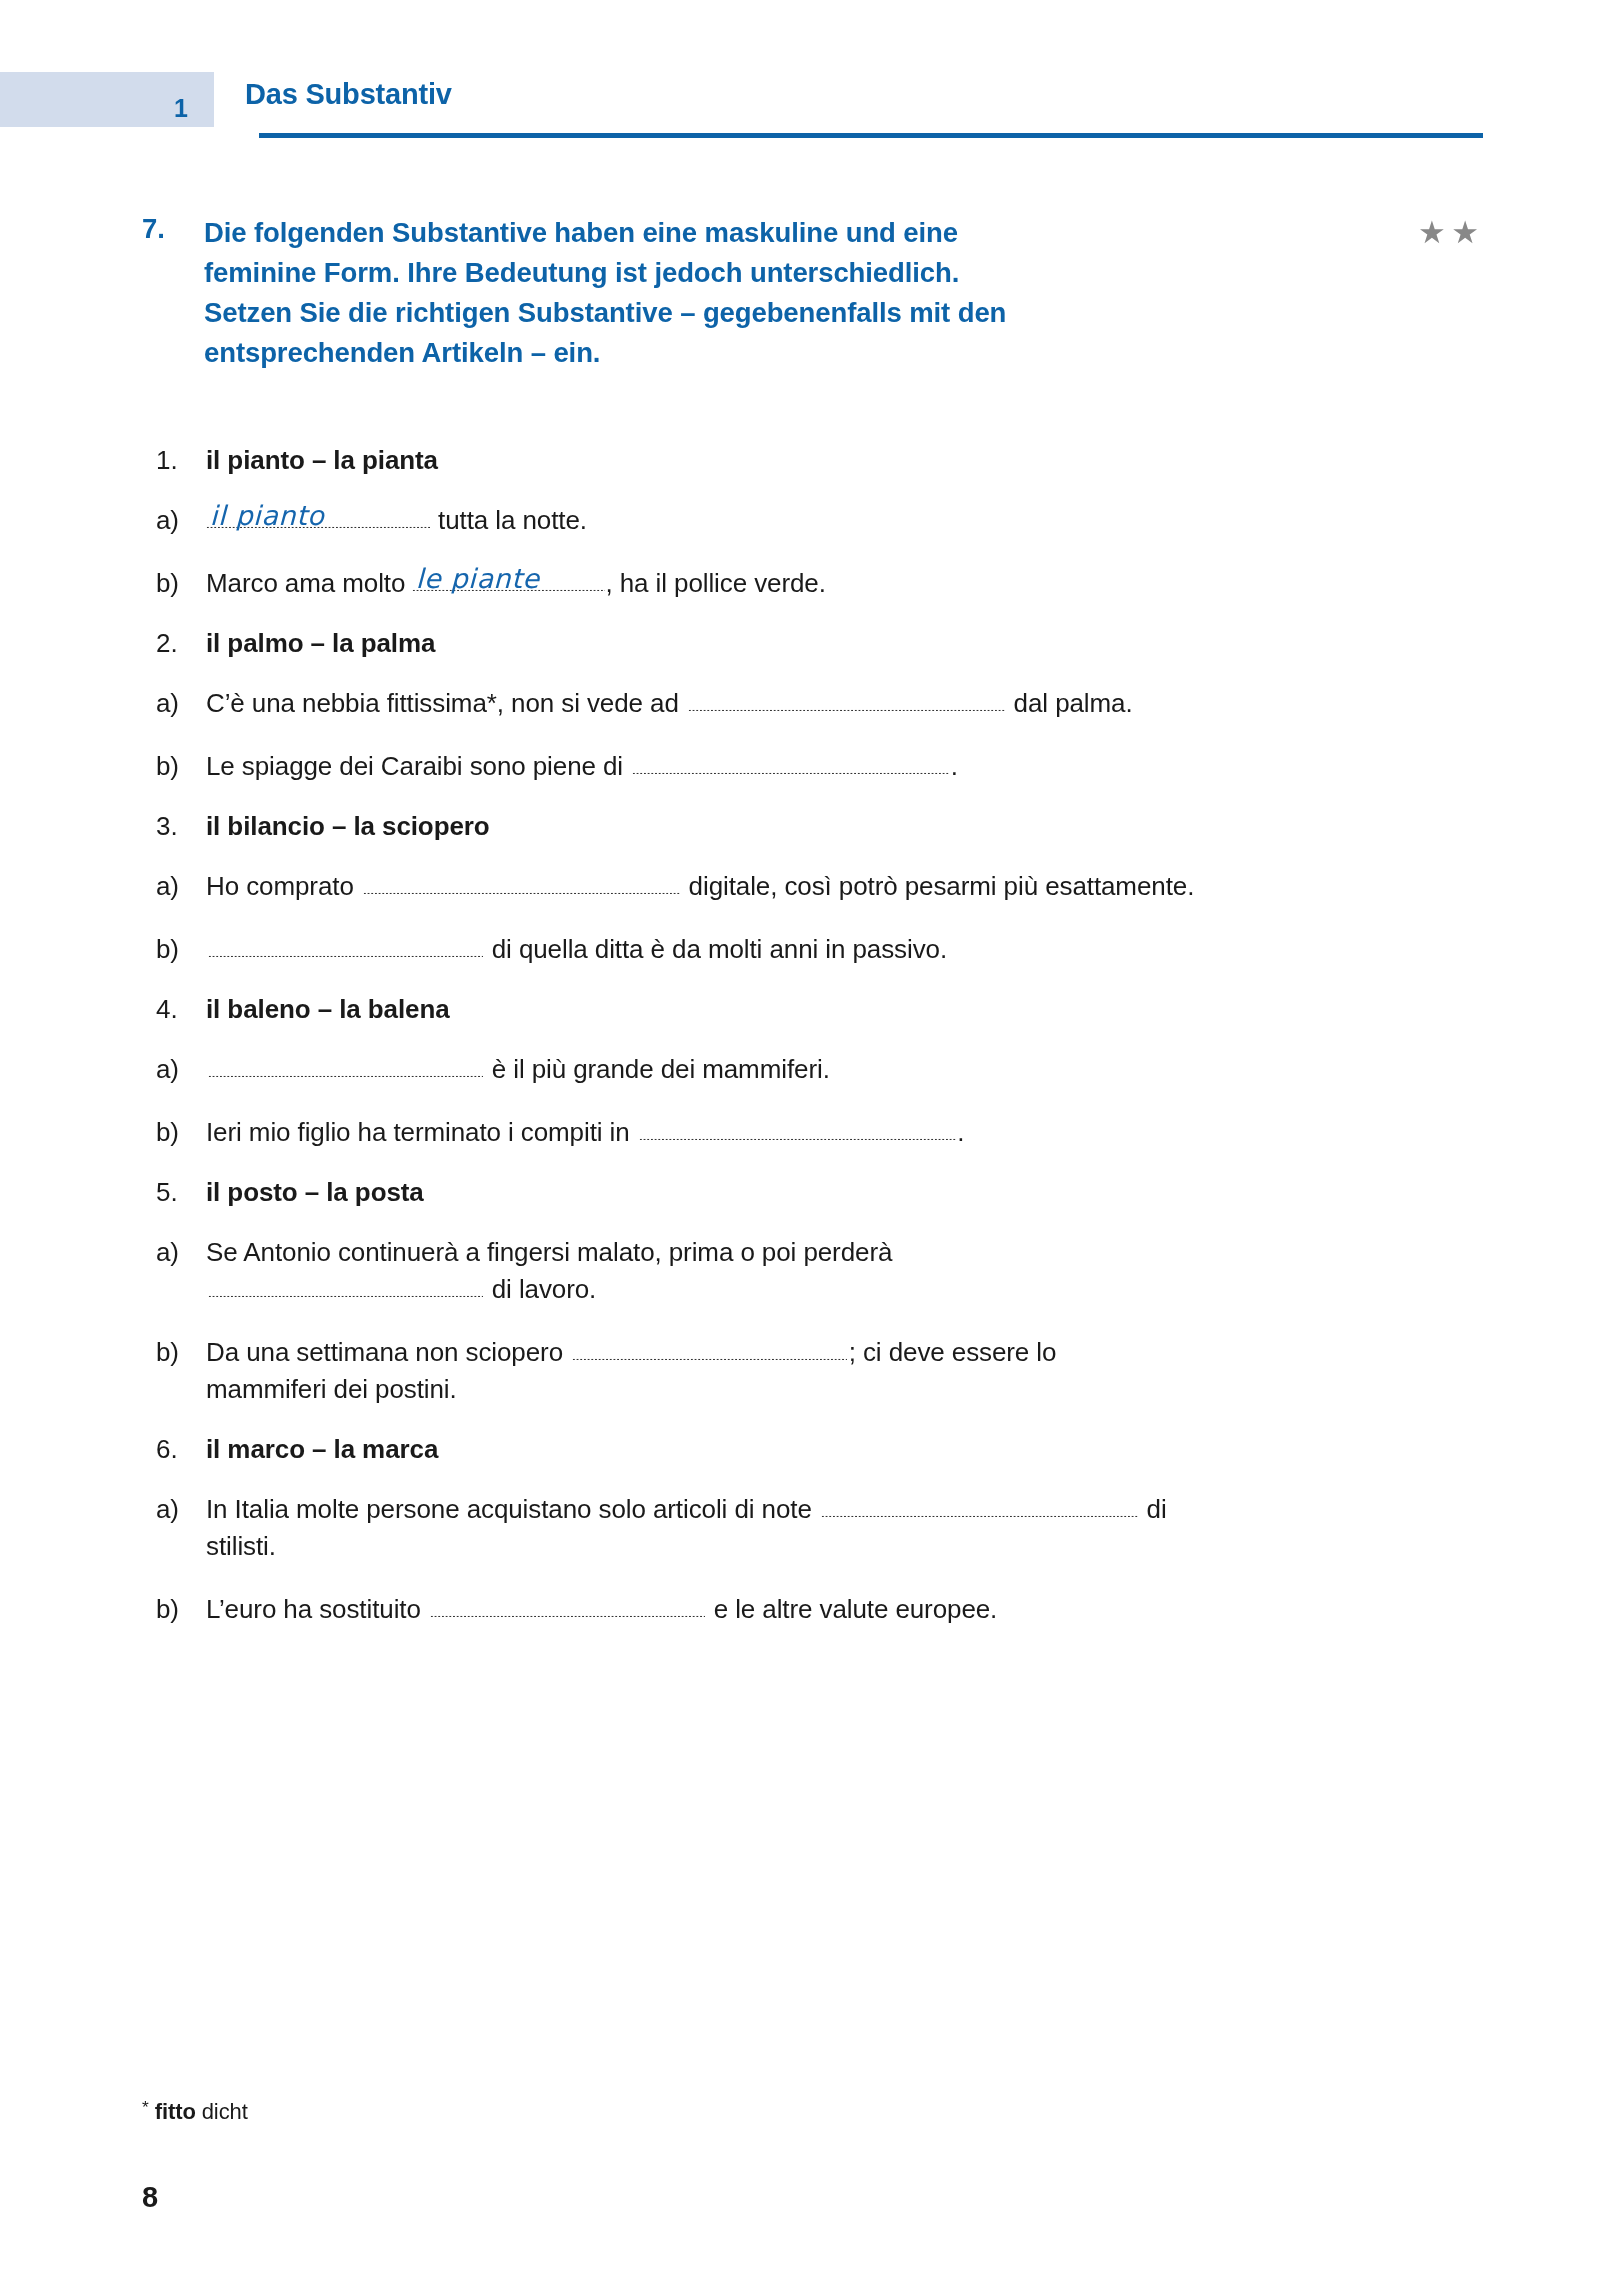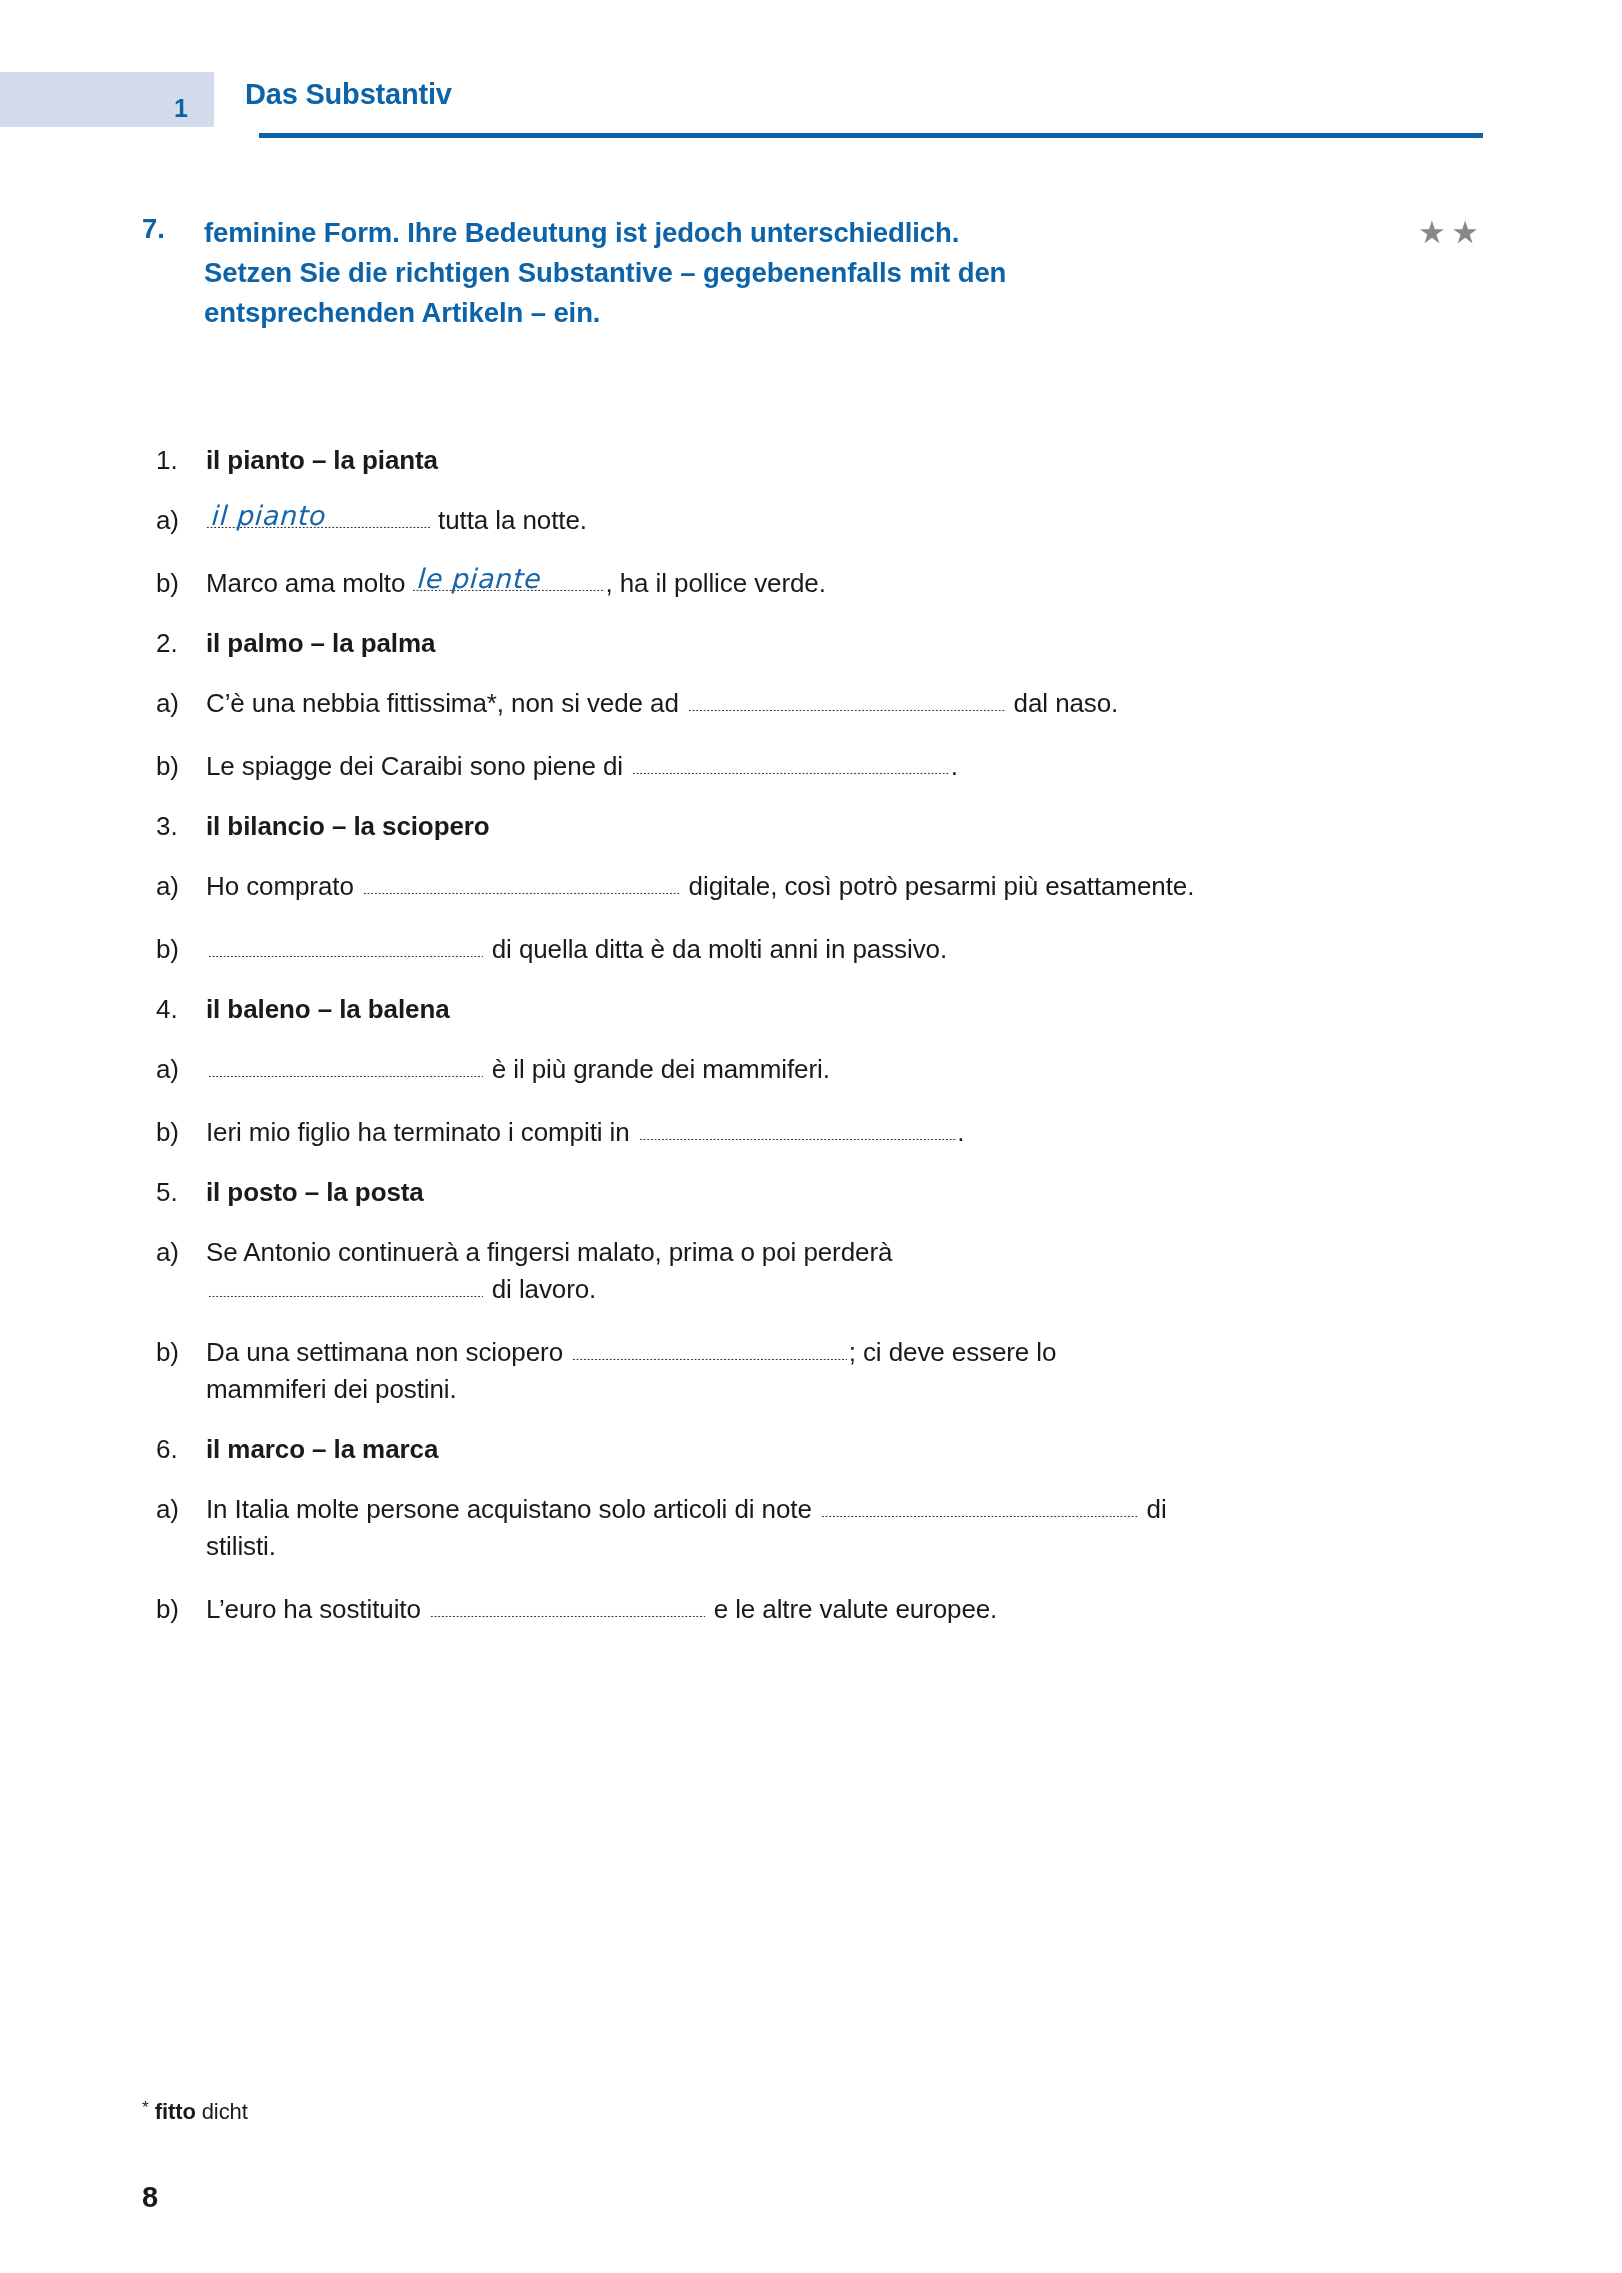--- a/index.html
+++ b/index.html
@@ -225,36 +225,37 @@
     <div class="chapter-box">
       <span class="chapter-num">1</span>
     </div>
     <div class="header-title">Das Substantiv</div>
     <div class="header-rule"></div>
   </div>
 
   <div class="exercise">
     <div class="ex-num">7.</div>
     <div class="ex-text">
+      <span class="ln">Die folgenden Substantive haben eine maskuline und eine</span>
       <span class="ln">feminine Form. Ihre Bedeutung ist jedoch unterschiedlich.</span>
       <span class="ln">Setzen Sie die richtigen Substantive – gegebenenfalls mit den</span>
       <span class="ln">entsprechenden Artikeln – ein.</span>
     </div>
     <div class="stars">★★</div>
   </div>
 
   <div class="items" id="items-root">
       <div class="item">
         <div class="item-head"><span class="idx">1.</span><span class="lemma">il pianto – la pianta</span></div>
         <div class="sent"><span class="marker">a)</span> <span class="answer-wrap"><span class="blank w-md"></span><span class="answer">il pianto</span></span><span> tutta la notte.</span></div>
         <div class="sent"><span class="marker">b)</span><span>Marco ama molto</span> <span class="answer-wrap"><span class="blank w-sm"></span><span class="answer">le piante</span></span><span>, ha il pollice verde.</span></div>
       </div>
       <div class="item">
         <div class="item-head"><span class="idx">2.</span><span class="lemma">il palmo – la palma</span></div>
-        <div class="sent"><span class="marker">a)</span><span>C’è una nebbia fittissima*, non si vede ad</span> <span class="blank w-xl"></span><span> dal naso.</span></div>
+        <div class="sent"><span class="marker">a)</span><span>C’è una nebbia fittissima*, non si vede ad</span> <span class="blank w-xl"></span><span> dal palma.</span></div>
         <div class="sent"><span class="marker">b)</span><span>Le spiagge dei Caraibi sono piene di</span> <span class="blank w-xl"></span><span>.</span></div>
       </div>
       <div class="item">
         <div class="item-head"><span class="idx">3.</span><span class="lemma">il bilancio – la sciopero</span></div>
         <div class="sent"><span class="marker">a)</span><span>Ho comprato</span> <span class="blank w-xl"></span><span> digitale, così potrò pesarmi più esattamente.</span></div>
         <div class="sent"><span class="marker">b)</span><span class="blank w-lg"></span><span> di quella ditta è da molti anni in passivo.</span></div>
       </div>
       <div class="item">
         <div class="item-head"><span class="idx">4.</span><span class="lemma">il baleno – la balena</span></div>
         <div class="sent"><span class="marker">a)</span><span class="blank w-lg"></span><span> è il più grande dei mammiferi.</span></div>

